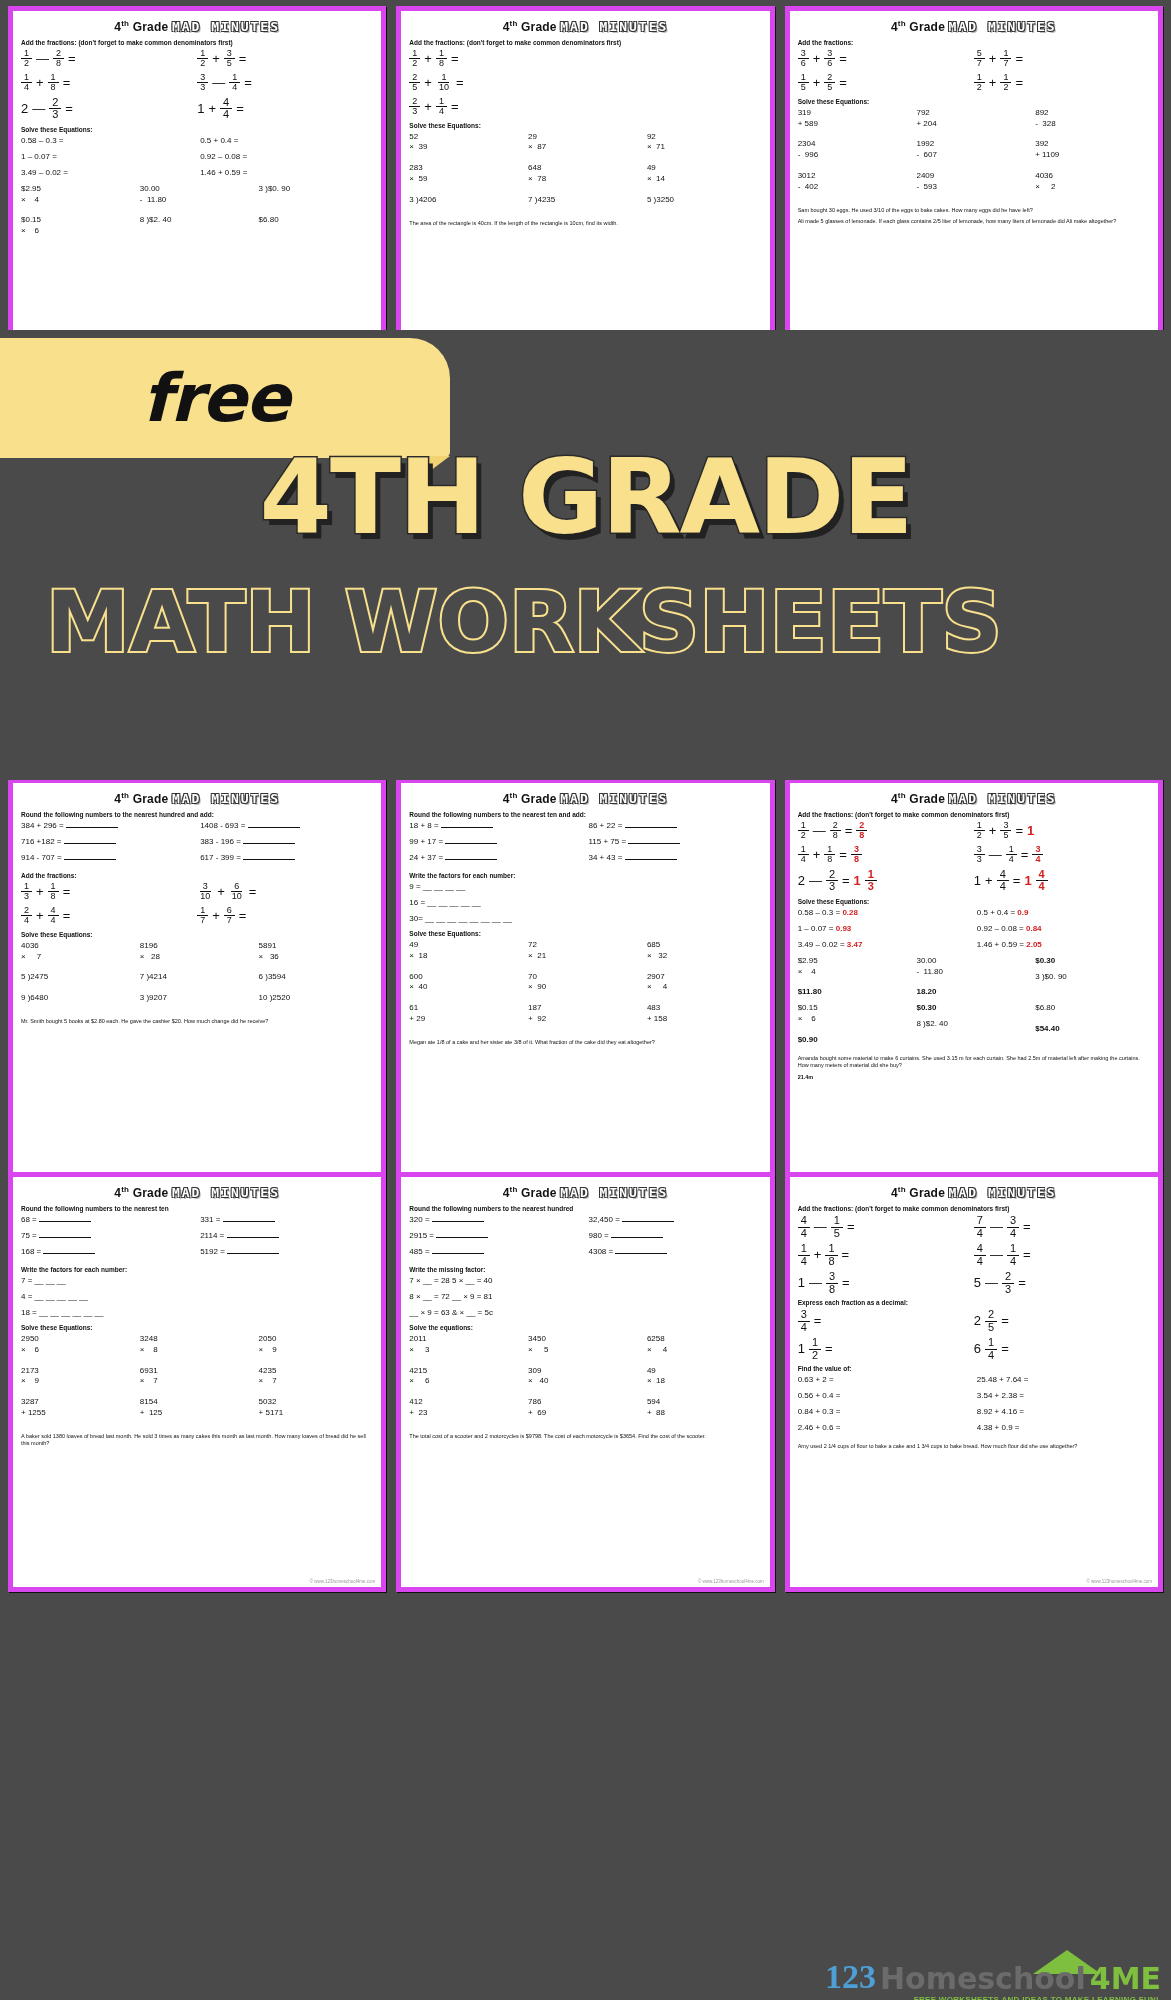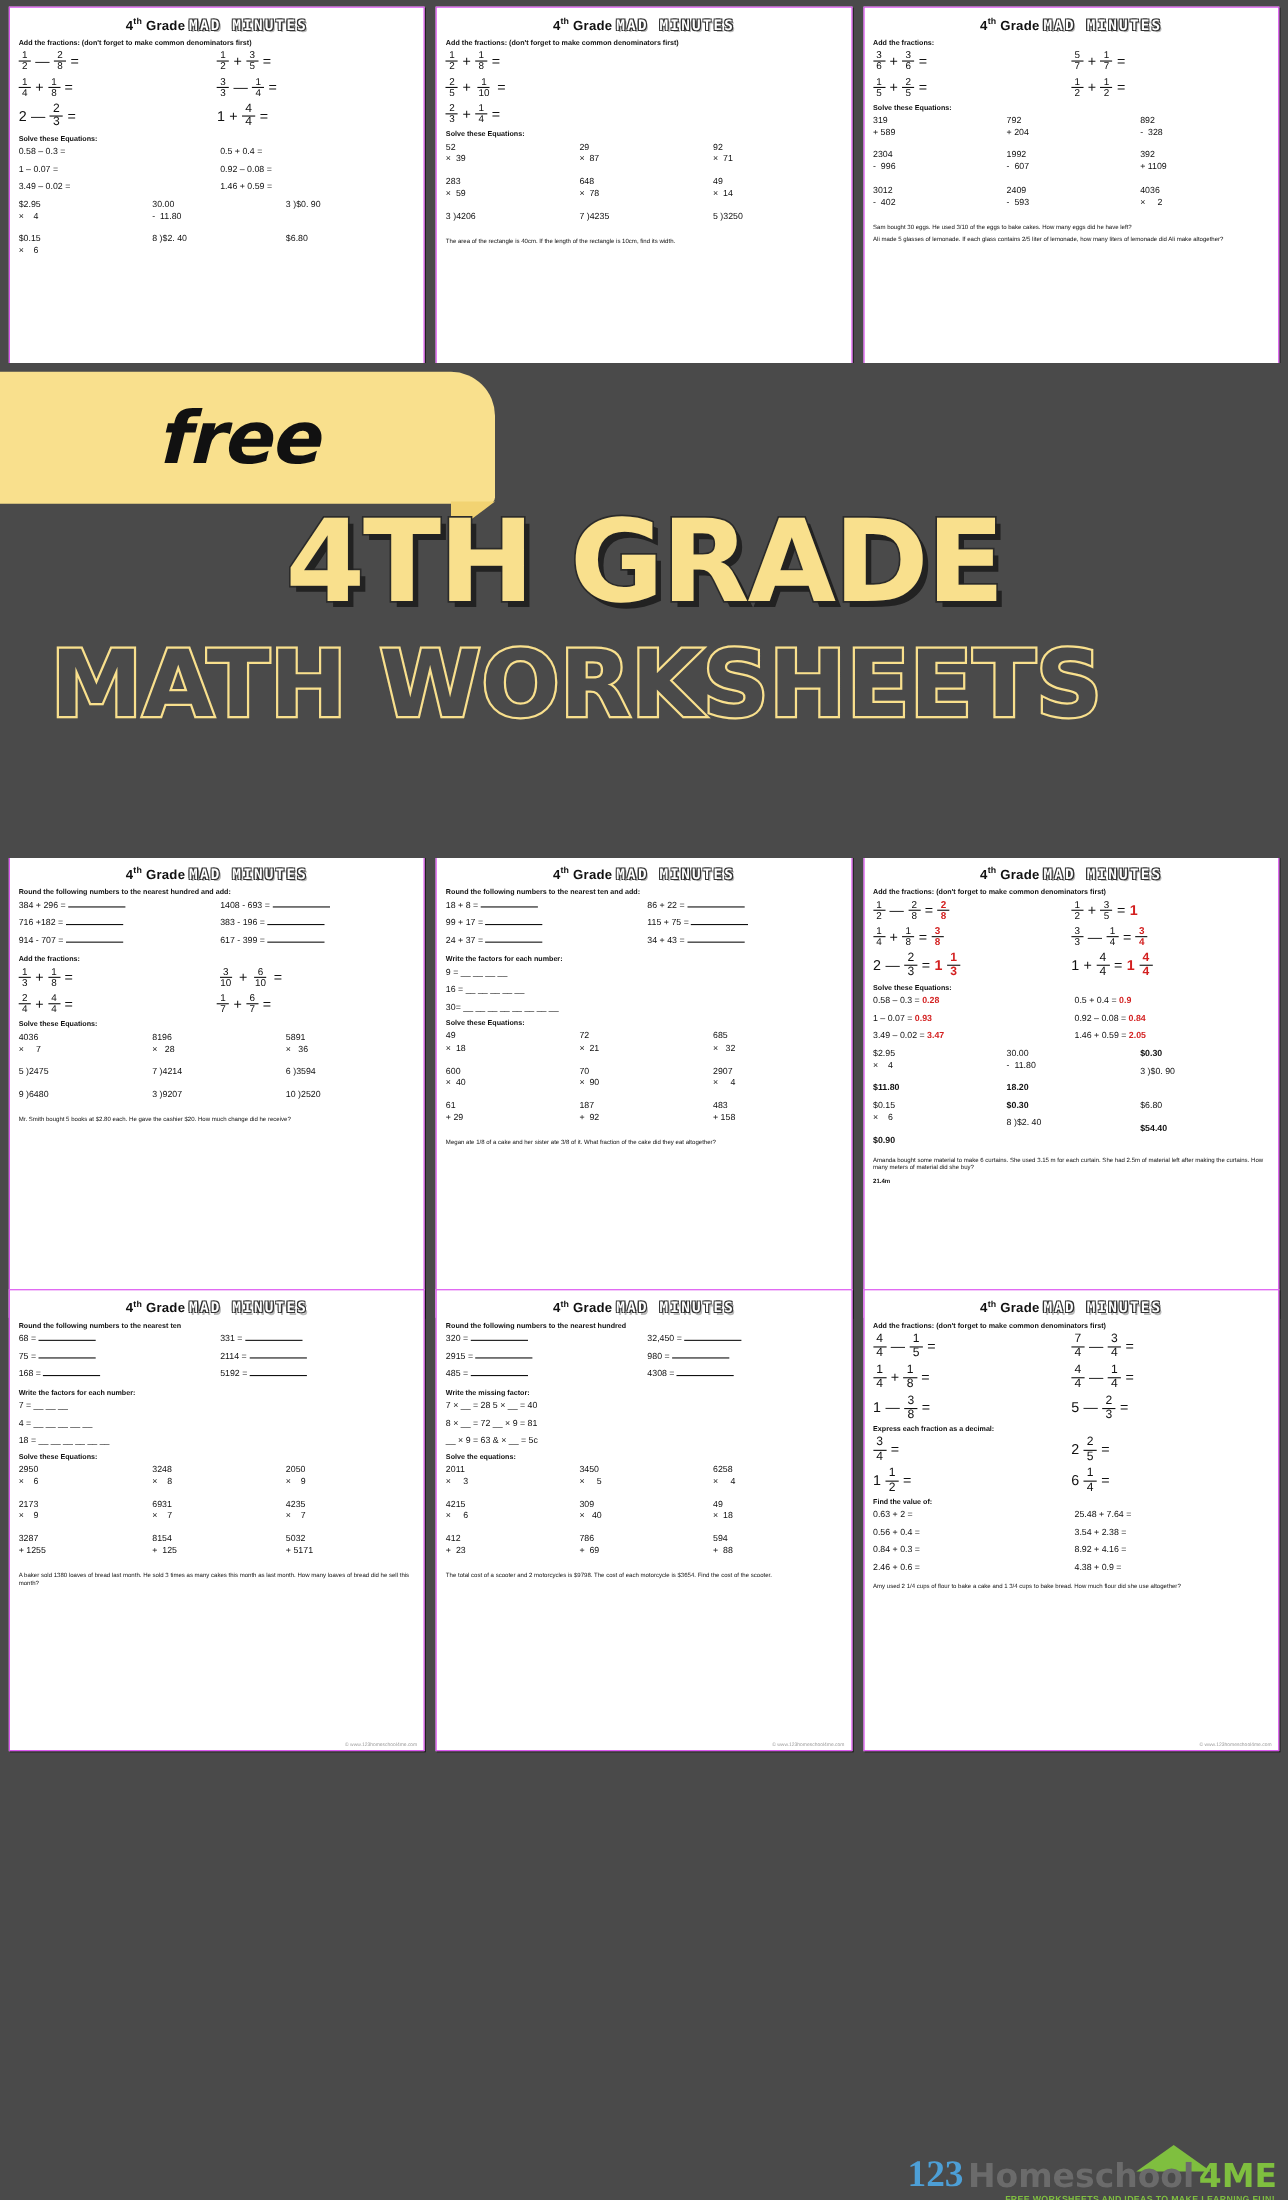--- a/index.html
+++ b/index.html
@@ -18,21 +18,21 @@
     gap:10px;
     padding:6px 8px;
   }
   .row2 { position:absolute; left:0; top:778px; width:1171px;
     display:grid; grid-template-columns: repeat(3, 1fr); gap:10px; padding:0 8px; }
   .row3 { position:absolute; left:0; top:1172px; width:1171px;
     display:grid; grid-template-columns: repeat(3, 1fr); gap:10px; padding:0 8px; }
 
   .sheet {
     background:#fff;
-    border:1px solid #d946ef;
+    border:5px solid #d946ef;
     position:relative;
     height:360px;
     padding:6px 8px 4px 8px;
     overflow:hidden;
     box-shadow:1px 1px 0 #111;
   }
   .sheet.tall2 { height:420px; }
   .sheet::after{
     content:"";
     position:absolute; left:-3px; top:-3px; right:-3px; bottom:-3px;
@@ -119,21 +119,21 @@
     border-left:40px solid #f2d372;
     border-bottom:30px solid transparent;
   }
   .free-text {
     font-family:"DejaVu Sans", sans-serif;
     font-weight:bold; font-size:66px; color:#111;
     letter-spacing:-1px; font-style:italic;
     transform:skewX(-3deg);
   }
   .title-main {
-    position:absolute; left:0; top:128px; width:1171px; text-align:center;
+    position:absolute; left:0; top:115px; width:1171px; text-align:center;
     font-family:"DejaVu Sans", sans-serif;
     font-weight:bold; font-size:104px; line-height:1;
     color:#f9e08d;
     letter-spacing:-2px;
     text-shadow:5px 6px 0 #222;
     -webkit-text-stroke:3px #2b2b2b;
     paint-order: stroke fill;
   }
   .title-sub {
     position:absolute; left:0; top:250px; width:1048px; text-align:center;

